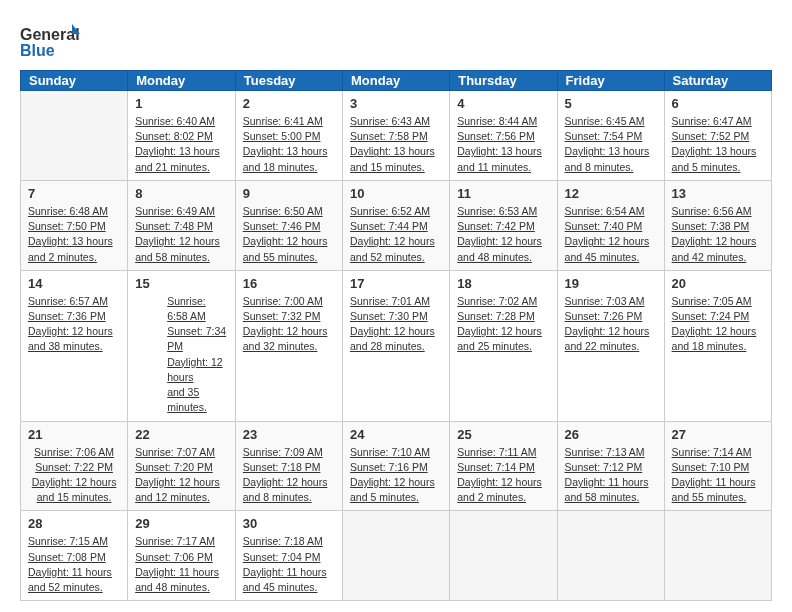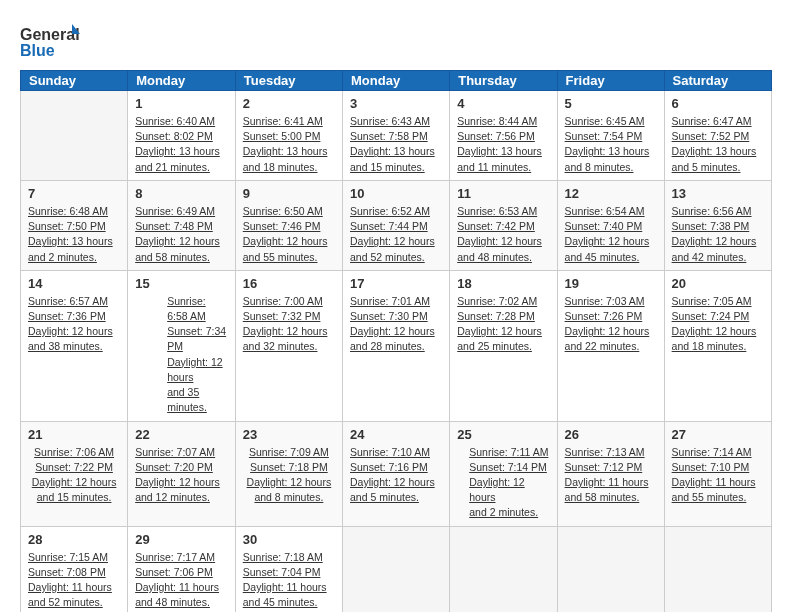--- a/index.html
+++ b/index.html
@@ -270,35 +270,35 @@
         </td>
         <td>
           <span class="day-num">22</span>
           <div class="day-info" style="white-space: pre-line;">Sunrise: 7:07 AM
 Sunset: 7:20 PM
 Daylight: 12 hours
 and 12 minutes.</div>
         </td>
         <td>
           <span class="day-num">23</span>
-          <div class="day-info" style="white-space: pre-line; text-align: center;">Sunrise: 7:09 AM
+          <div class="day-info" style="white-space: pre-line;">Sunrise: 7:09 AM
 Sunset: 7:18 PM
 Daylight: 12 hours
 and 8 minutes.</div>
         </td>
         <td>
           <span class="day-num">24</span>
           <div class="day-info" style="white-space: pre-line;">Sunrise: 7:10 AM
 Sunset: 7:16 PM
 Daylight: 12 hours
 and 5 minutes.</div>
         </td>
         <td>
           <span class="day-num">25</span>
-          <div class="day-info" style="white-space: pre-line; margin-left: 12px;">Sunrise: 7:11 AM
+          <div class="day-info" style="white-space: pre-line;">Sunrise: 7:11 AM
 Sunset: 7:14 PM
 Daylight: 12 hours
 and 2 minutes.</div>
         </td>
         <td>
           <span class="day-num">26</span>
           <div class="day-info" style="white-space: pre-line;">Sunrise: 7:13 AM
 Sunset: 7:12 PM
 Daylight: 11 hours
 and 58 minutes.</div>

